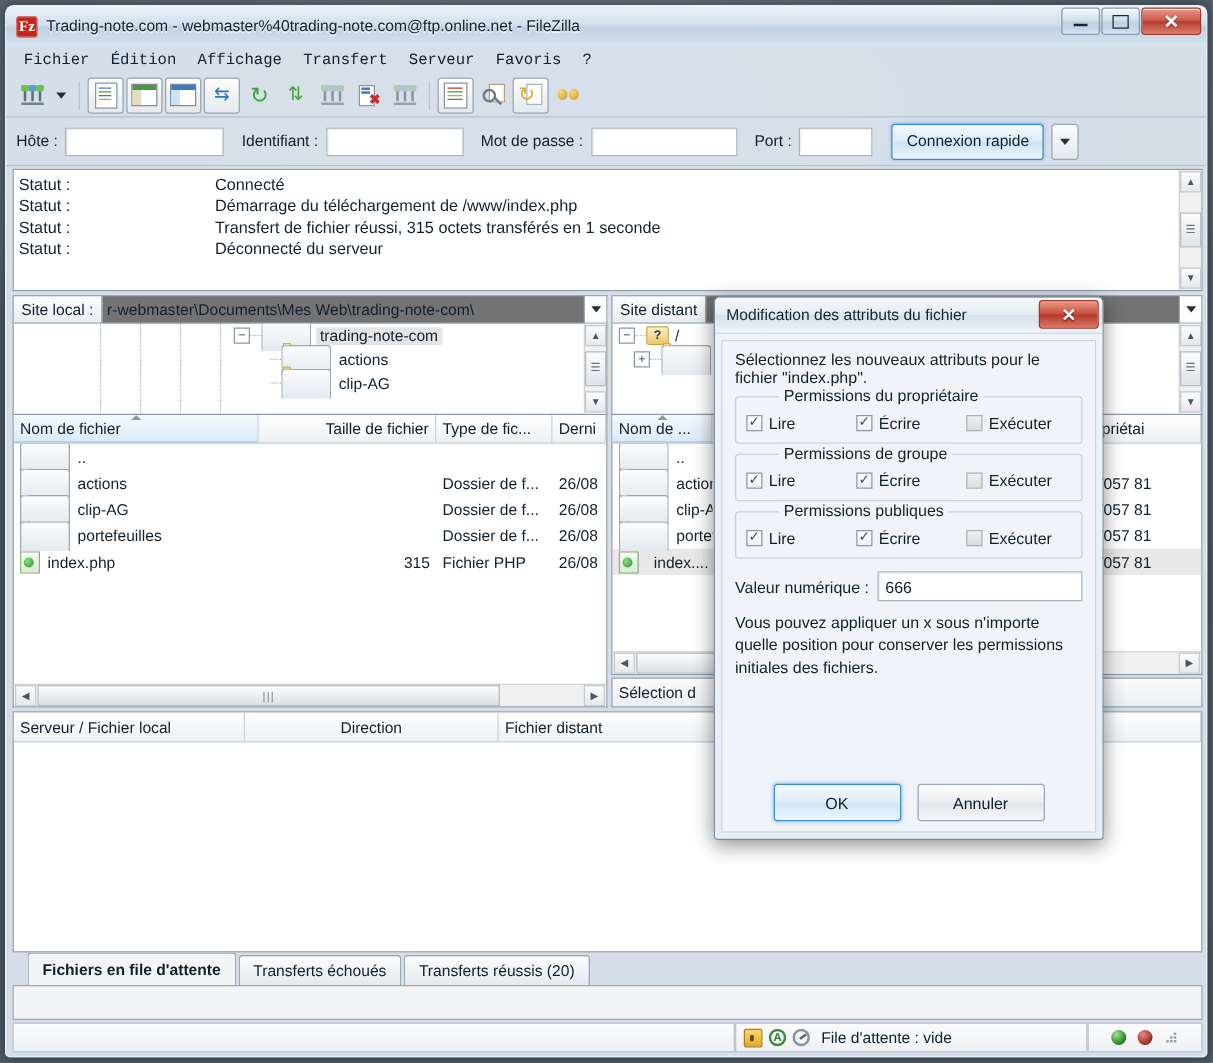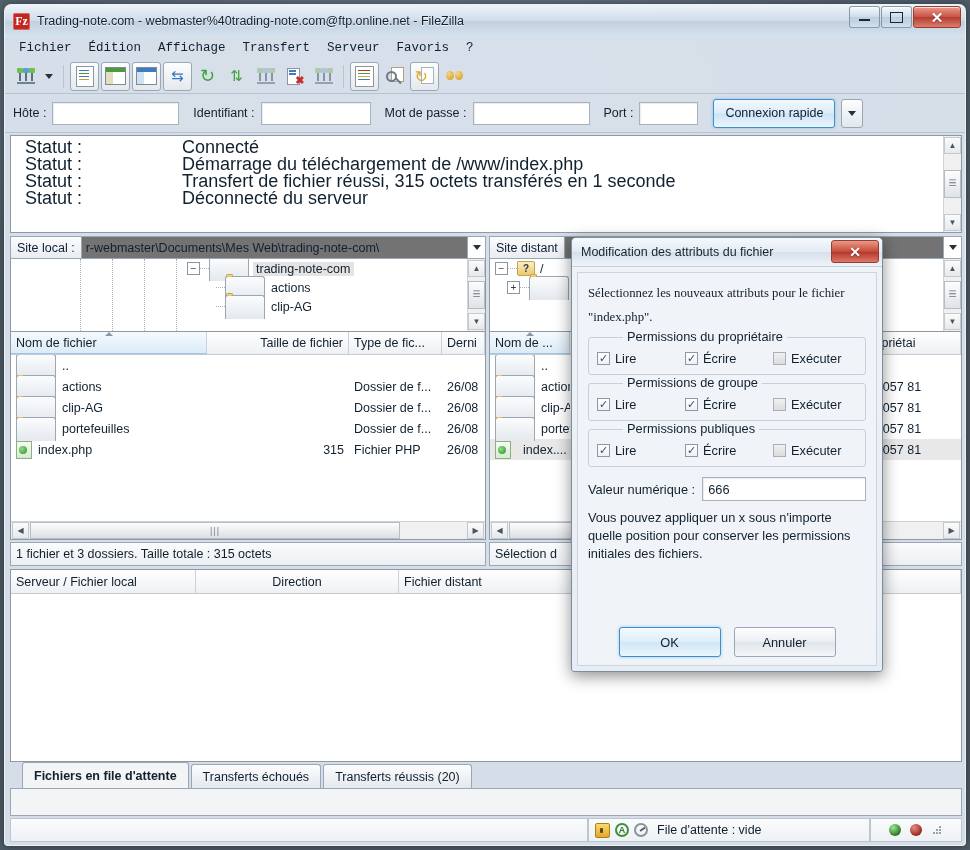--- a/index.html
+++ b/index.html
@@ -135,21 +135,21 @@
     background: linear-gradient(#fcfdfe,#e2e8ee);
     display: flex; align-items: center; justify-content: center;
   }
 
   
   .logpane {
     height: 96px; flex: none; margin: 2px 3px 0 5px;
     background: #fff; border: 1px solid #8d9aa6;
     display: flex; position: relative;
   }
-  .loglist { flex: 1; padding: 3px 0 0 14px; font-size: 18px; color: #11212f; }
+  .loglist { flex: 1; padding: 3px 0 0 4px; font-size: 13px; color: #11212f; }
   .logrow { display: flex; line-height: 17px; }
   .logrow .k { width: 157px; flex: none; }
   .vscroll {
     width: 17px; flex: none; background: #f0f0f0;
     border-left: 1px solid #cdd3d9;
     display: flex; flex-direction: column; align-items: center;
     justify-content: space-between; padding: 1px 0;
   }
   .sbtn {
     width: 15px; height: 15px; background: linear-gradient(#fbfbfb,#e6e9ec);
@@ -357,21 +357,21 @@
     color: #fff; font-weight: bold; font-size: 14px;
     text-shadow: 0 1px 1px rgba(0,0,0,0.4);
   }
   .dlg-body {
     flex: 1; margin: 5px; background: #f0f3f7;
     border: 1px solid #ccd5de; padding: 8px 10px;
     display: flex; flex-direction: column;
     font-size: 12.8px; color: #11212f;
     box-sizing: border-box;
   }
-  .dlg-intro { line-height: 24px; margin-bottom: 8px; font-family: Liberation Serif, serif; }
+  .dlg-intro { line-height: 14px; margin-bottom: 8px; }
   .group {
     border: 1px solid #c6d0da; border-radius: 3px;
     padding: 4px 8px 8px; margin-bottom: 8px; position: relative;
   }
   .group > .legend {
     position: absolute; top: -9px; left: 6px; background: #f0f3f7;
     padding: 0 4px; font-size: 12.8px; color: #11212f; white-space: nowrap; margin-left: 28px;
   }
   .checkrow { display: flex; align-items: center; margin-top: 9px; }
   .chk-wrap { display: flex; align-items: center; gap: 5px; }
@@ -699,21 +699,20 @@
               <div class="cell" style="width:93px">Fichier PHP</div>
               <div class="cell" style="flex:1">26/08</div>
             </div>
           </div>
           <div class="hscroll">
             <div class="hbtn">◀</div>
             <div class="hthumb" style="width:368px;margin-left:1px">|||</div>
             <div class="hbtn" style="margin-left:auto">▶</div>
           </div>
         </div>
-        <div class="statusline">1 fichier et 3 dossiers. Taille totale : 315 octets</div>
       </div>
 
       <div class="pane pane-right">
         <div class="pathrow">
           <div class="pathlabel">Site distant</div>
           <div class="pathfield"></div>
           <div class="pathcaret">
               <div class="caret-down"></div>
             </div>
         </div>

